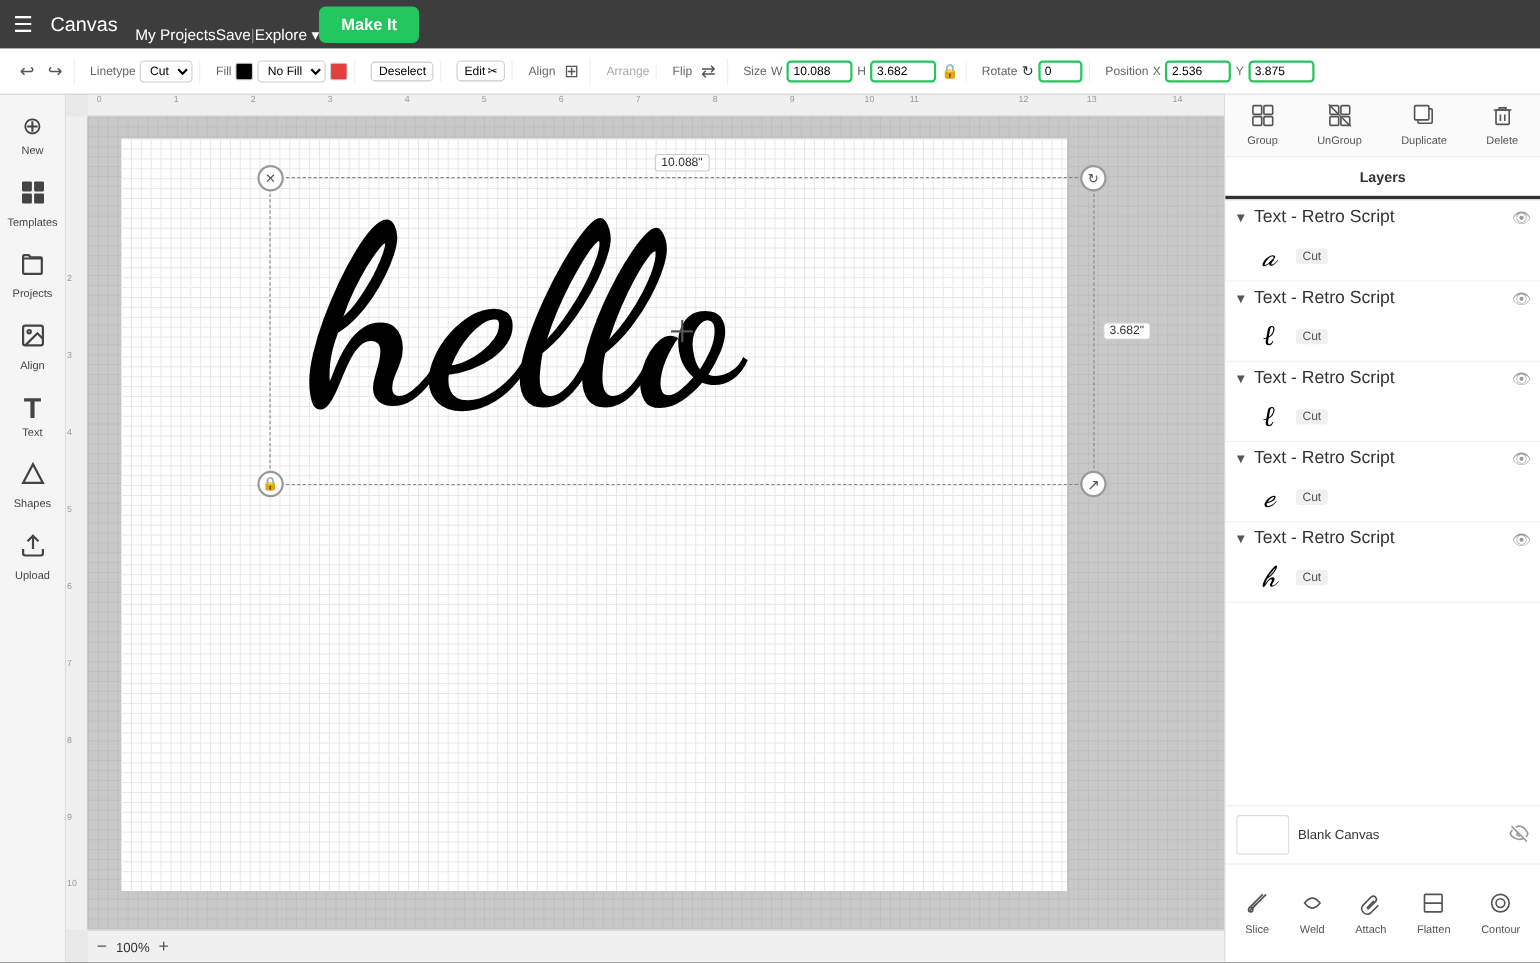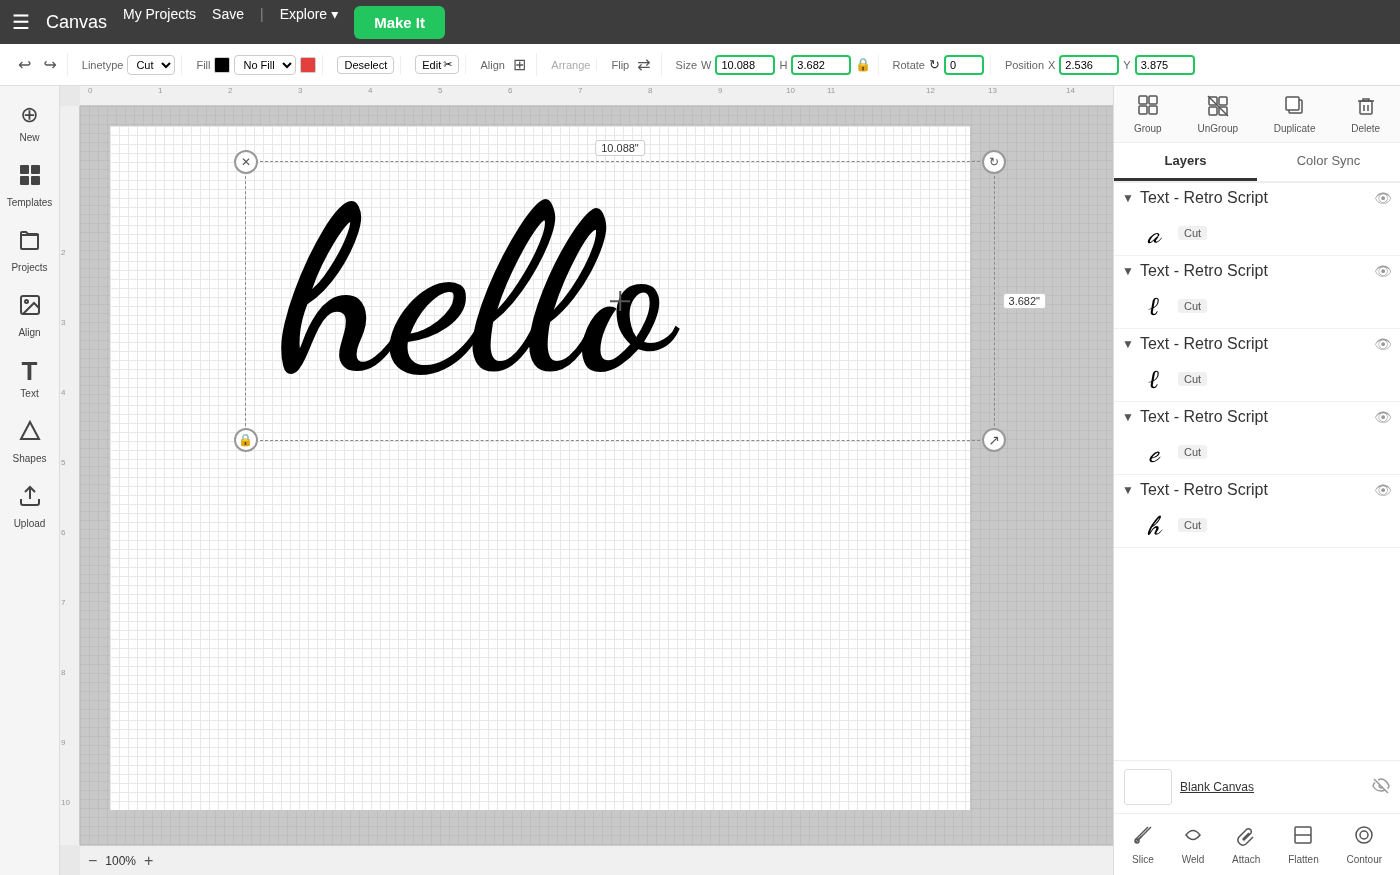--- a/index.html
+++ b/index.html
@@ -6,21 +6,21 @@
     body { font-family: -apple-system, BlinkMacSystemFont, 'Segoe UI', sans-serif; background: #3d3d3d; overflow: hidden; width: 1400px; height: 875px; }
 
     
     #topbar {
       display: flex; align-items: center; background: #3d3d3d; height: 44px;
       padding: 0 12px; gap: 16px;
     }
     #topbar .hamburger { color: white; font-size: 20px; cursor: pointer; }
     #topbar .app-title { color: white; font-size: 18px; font-weight: 500; }
     #topbar .title-center { flex: 1; text-align: center; color: white; font-size: 16px; }
-    #topbar .top-actions { display: flex; align-items: flex-start; gap: 16px; color: white; font-size: 14px; }
+    #topbar .top-actions { display: flex; align-items: flex-end; gap: 0; color: white; font-size: 14px; }
     #topbar .explore-btn { display: flex; align-items: center; gap: 4px; color: white; cursor: pointer; }
     #topbar .make-it-btn { background: #22c55e; color: white; border: none; border-radius: 6px; padding: 8px 20px; font-size: 15px; font-weight: 600; cursor: pointer; }
     #topbar .divider { color: #888; }
 
     
     #toolbar {
       display: flex; align-items: center; background: white; height: 42px;
       padding: 0 8px; gap: 8px; border-bottom: 1px solid #ddd;
       font-size: 12px; color: #333;
     }
@@ -159,26 +159,26 @@
     
     #right-bottom {
       border-top: 1px solid #eee;
     }
     .blank-canvas-row {
       display: flex; align-items: center; padding: 8px 10px; gap: 8px;
     }
     .blank-canvas-thumb {
       width: 48px; height: 36px; border: 1px solid #ddd; background: white; border-radius: 3px;
     }
-    .blank-canvas-label { flex: 1; font-size: 12px; color: #333; text-decoration: underline; }
+    .blank-canvas-label { flex: 1; font-size: 12px; color: #333; }
     .eye-slash { color: #999; font-size: 14px; cursor: pointer; }
 
     #bottom-actions {
       display: flex; align-items: center; justify-content: space-around;
-      padding: 6px 4px; border-top: 1px solid #eee;
+      padding: 20px 4px; border-top: 1px solid #eee;
     }
     .bottom-action-btn {
       display: flex; flex-direction: column; align-items: center; gap: 3px;
       cursor: pointer; padding: 4px 6px; border-radius: 4px;
     }
     .bottom-action-btn .ba-icon { font-size: 18px; color: #555; }
     .bottom-action-btn .ba-label { font-size: 10px; color: #555; }
   </style>
 </head>
 <body>
@@ -454,23 +454,20 @@
             </svg>
         </span>
         <span style="font-size:10px;color:#555;">Delete</span>
       </div>
     </div>
 
     <div id="right-tabs">
       <div class="right-tab active">
         <span>Layers</span>
       </div>
-      <div class="right-tab">
-        <span>Color Sync</span>
-      </div>
     </div>
 
     <div id="layers-content">
 
       <div class="layer-group">
         <div class="layer-header">
           <span class="layer-chevron">▼</span>
           <span class="layer-name">Text - Retro Script</span>
           <span class="layer-eye">👁</span>
         </div>

